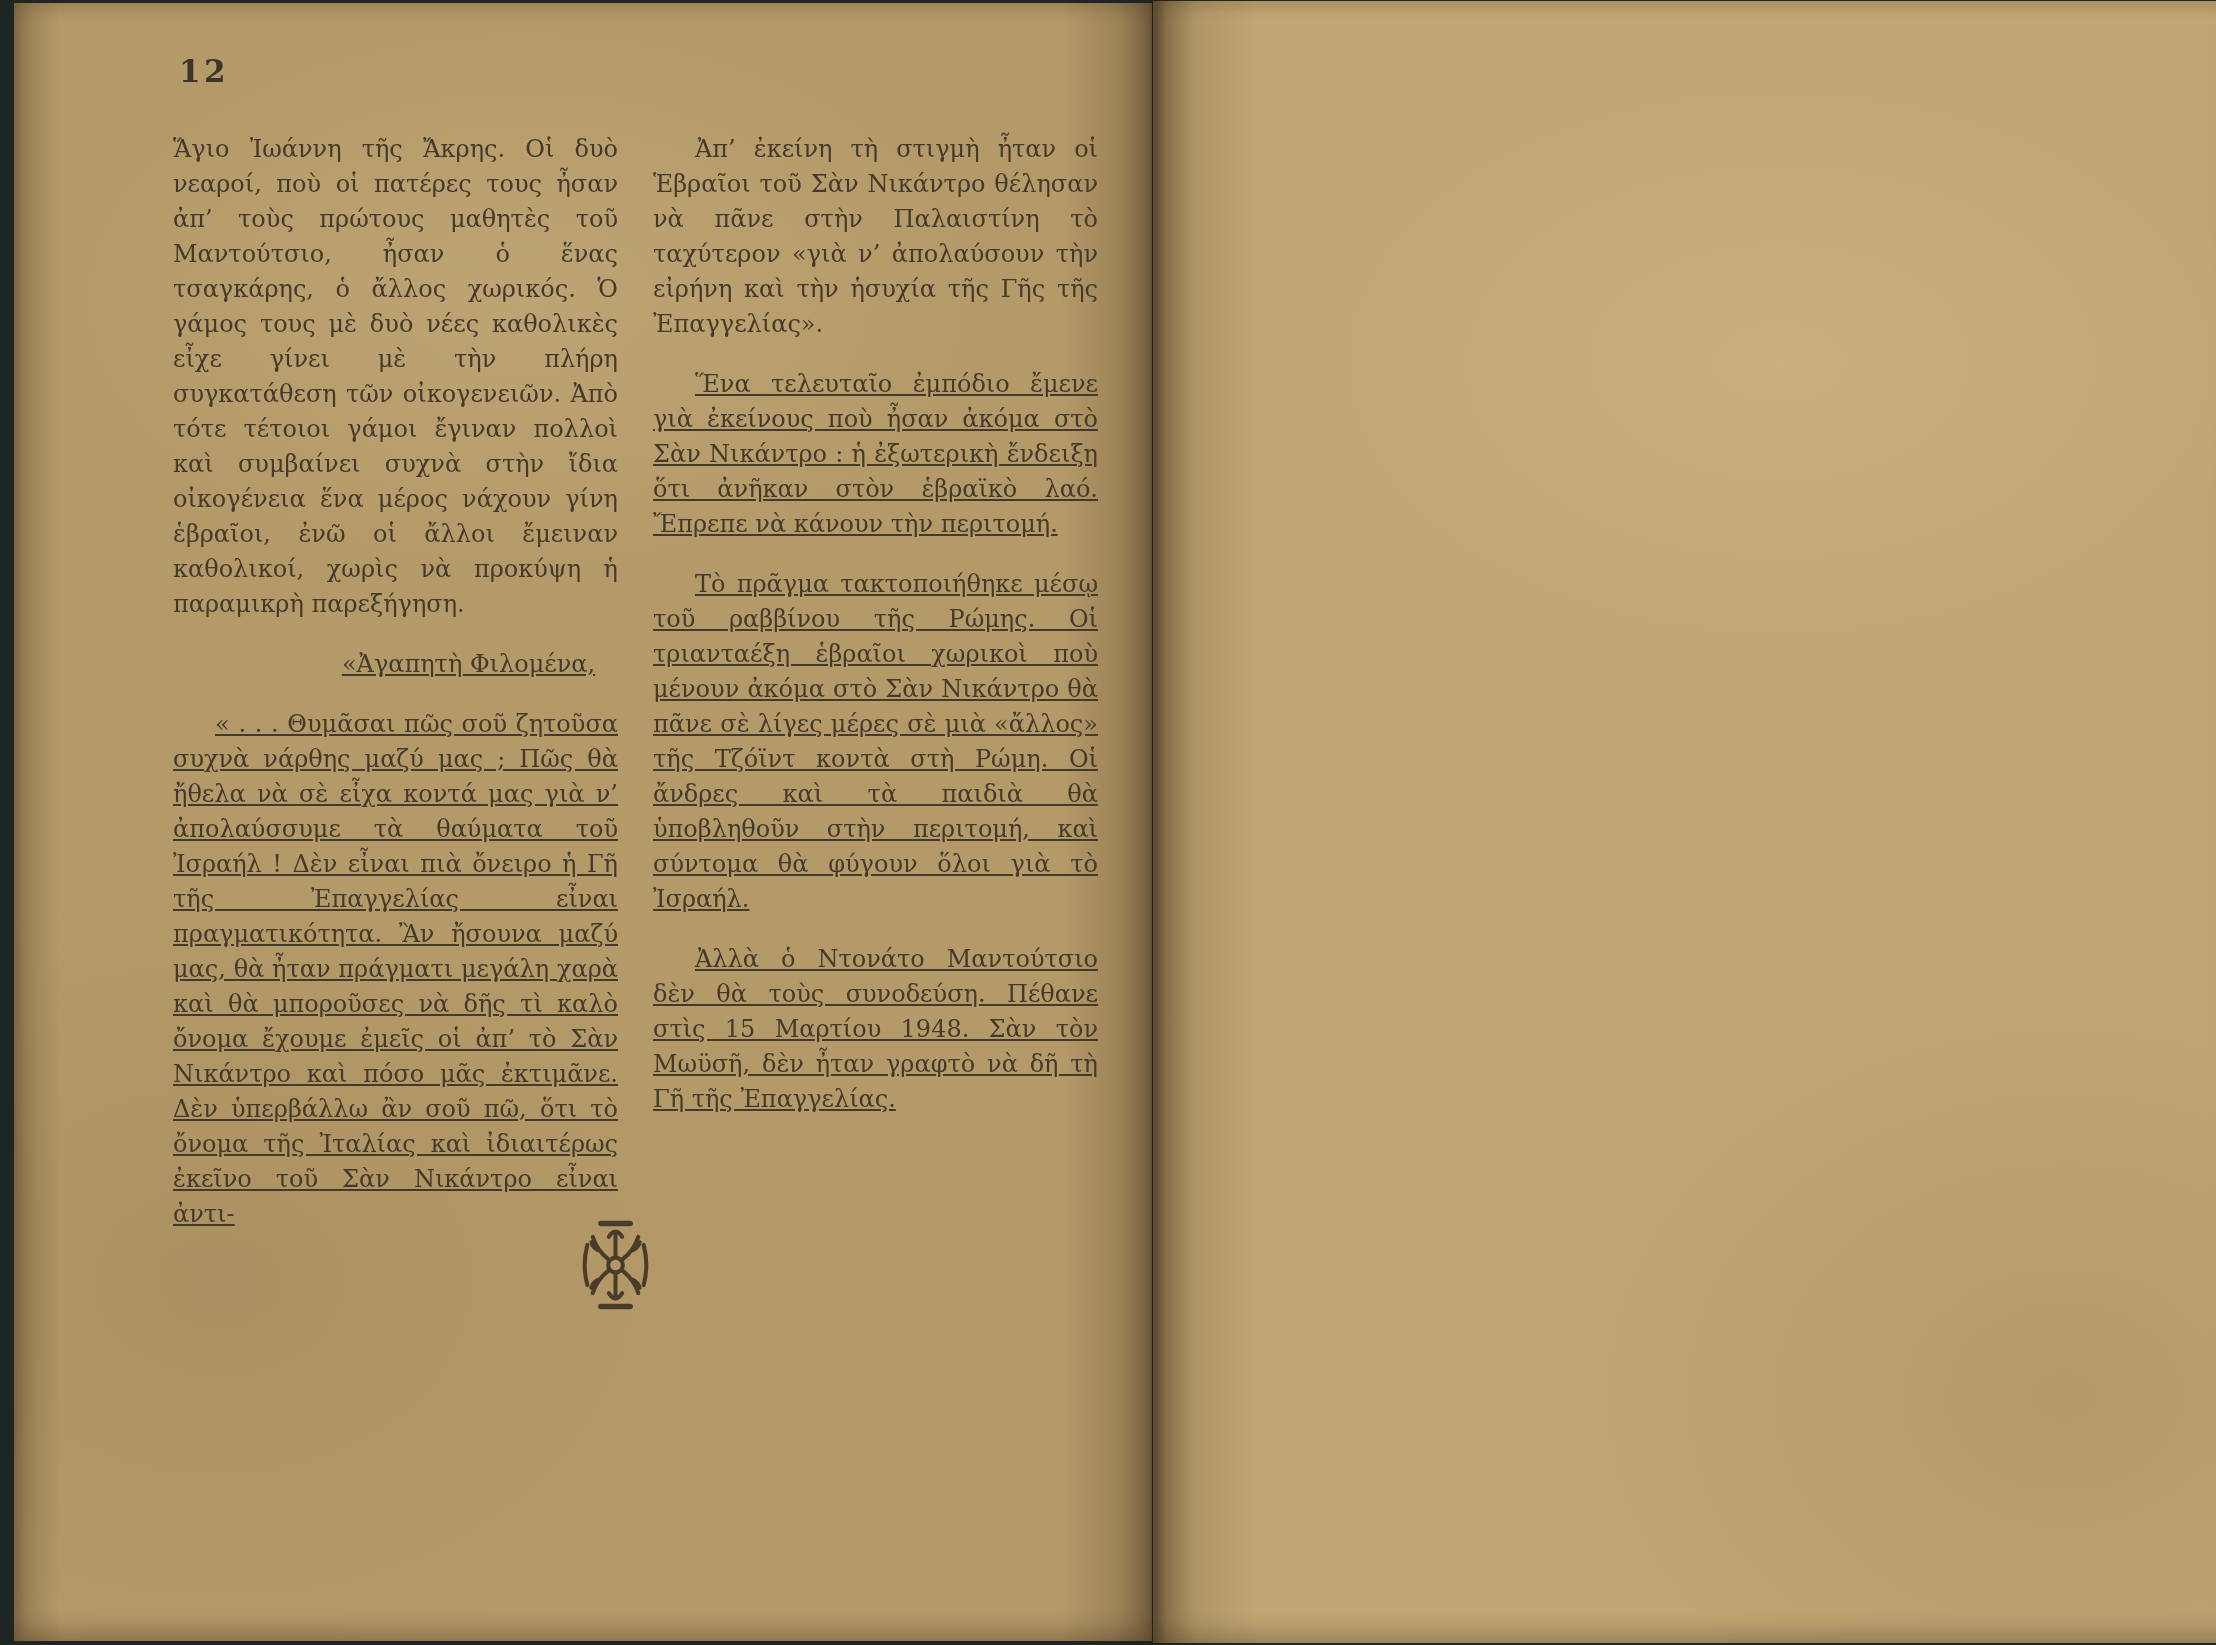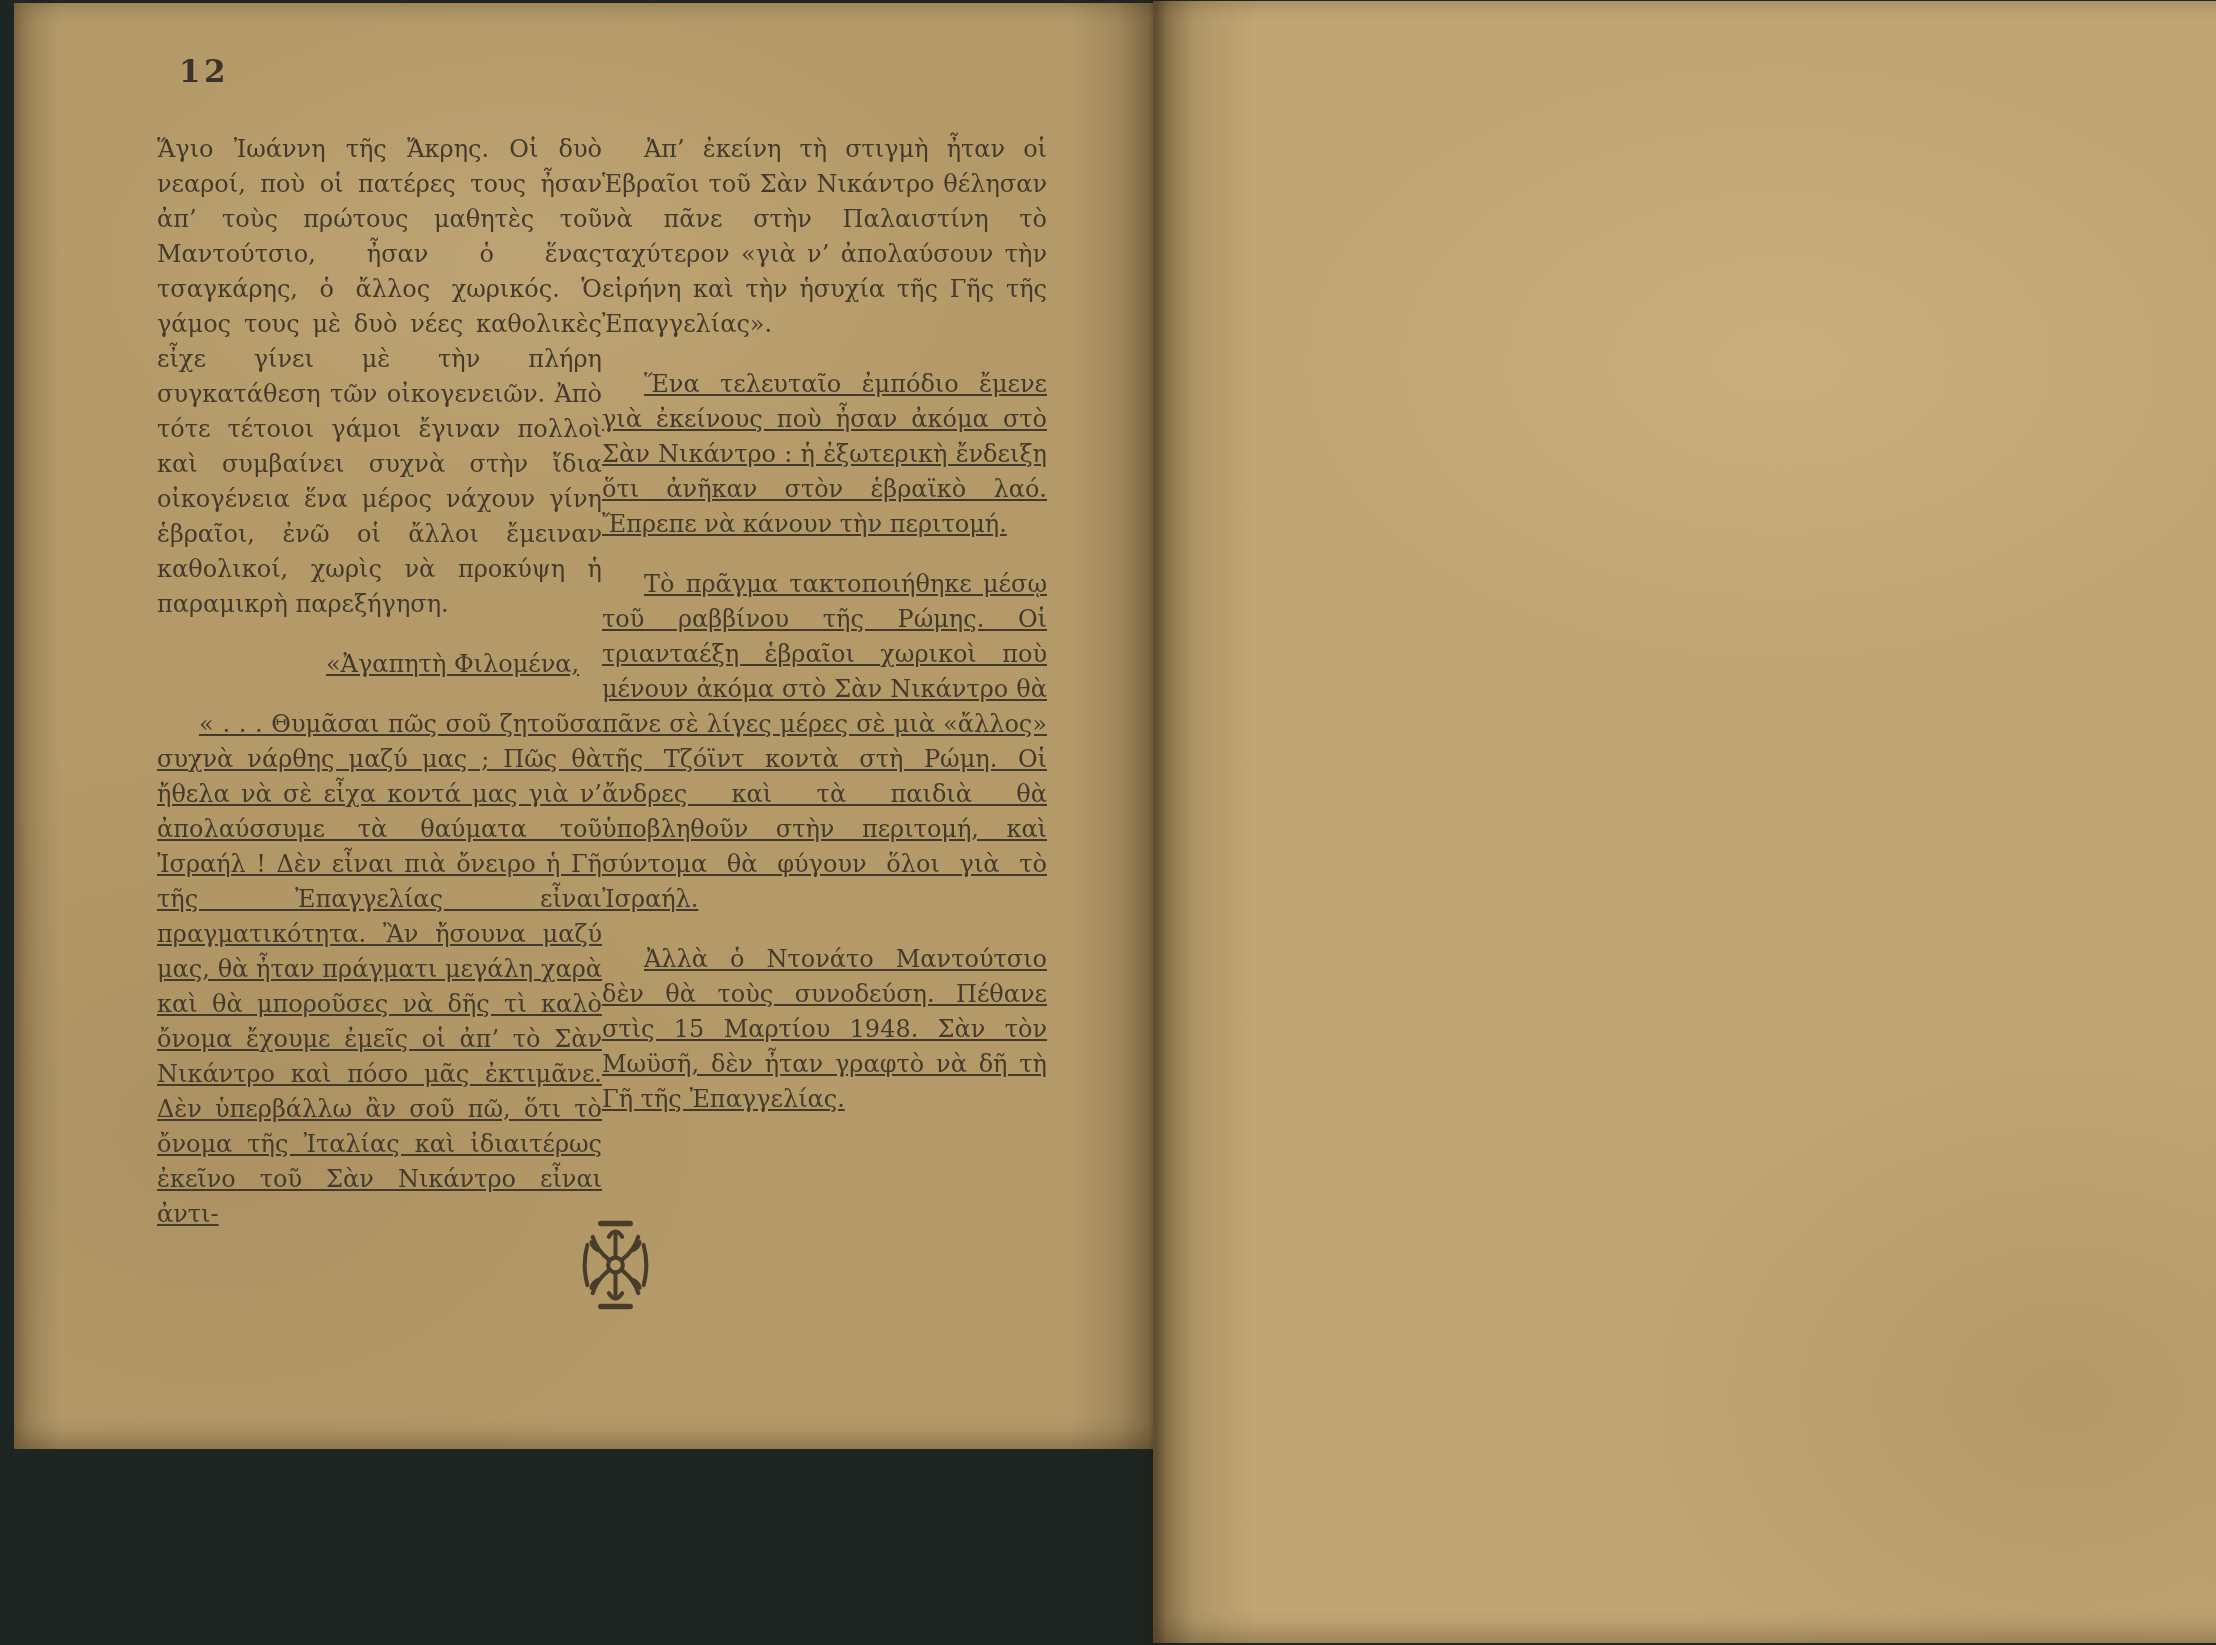--- a/index.html
+++ b/index.html
@@ -5,28 +5,27 @@
   html,body{margin:0;padding:0;}
   body{
     width:2306px;height:1645px;
     position:relative;overflow:hidden;
     background:#1e2623;
     font-family:"DejaVu Serif", serif;
   }
   
   .page{position:absolute;}
   .page-left{
-    left:14px;top:2.7px;width:1138px;height:1446px;
+    left:14px;top:2.7px;width:1138px;height:1638px;
     background-color:#b59a69;
     background-image:
       radial-gradient(ellipse 665px 399px at 45% 18%, rgba(255,238,196,0.12), rgba(255,238,196,0) 70%),
       radial-gradient(ellipse 754px 576px at 18% 78%, rgba(90,68,34,0.10), rgba(90,68,34,0) 70%),
       linear-gradient(90deg, rgba(66,48,24,0.30) 0%, rgba(66,48,24,0) 4%, rgba(66,48,24,0) 92%, rgba(66,48,24,0.34) 100%);
     box-shadow: inset 0 -11.5px 20.4px rgba(42,30,14,0.28), inset 0 7px 15px rgba(42,30,14,0.16);
-    padding-left: 9px;
   }
   .page-right{
     left:1153px;top:0.9px;width:1139px;height:1642px;
     background-color:#c1a673;
     background-image:
       radial-gradient(ellipse 709px 443px at 55% 22%, rgba(255,240,200,0.12), rgba(255,240,200,0) 70%),
       radial-gradient(ellipse 665px 532px at 80% 85%, rgba(90,66,30,0.12), rgba(90,66,30,0) 70%),
       linear-gradient(90deg, rgba(58,40,16,0.40) 0%, rgba(58,40,16,0.12) 4%, rgba(58,40,16,0) 9%, rgba(58,40,16,0) 93%, rgba(58,40,16,0.26) 100%);
     box-shadow: inset 0 -11.5px 20.4px rgba(42,30,14,0.26), inset 0 7px 13.3px rgba(42,30,14,0.14);
   }
@@ -34,22 +33,22 @@
     position:absolute;left:1117px;top:0;width:75px;height:1645px;
     background:linear-gradient(90deg, rgba(28,18,6,0) 0%, rgba(28,18,6,0.16) 42%, rgba(28,18,6,0.30) 52%, rgba(28,18,6,0.10) 66%, rgba(28,18,6,0) 100%);
     pointer-events:none;
   }
   
   .page-number{
     position:absolute;left:165px;top:50px;
     font-size:31px;font-weight:bold;color:#3c342a;letter-spacing:3.5px;
   }
   .columns{
-    position:absolute;left:143px;top:129px;width:926px;
-    display:flex;
+    position:absolute;left:159px;top:129px;width:926px;
+    display:flex;gap:35px;
   }
   .col{
     width:445px;
     font-size:24px;line-height:35px;color:#443a2c;
     text-align:justify;
   }
   .col .para{margin:0;}
   .col .para.indent{text-indent:42px;}
   .col .para.gap{margin-top:25px;text-decoration:underline;}
   .col .para.salutation{text-indent:146px;text-align:center;}

